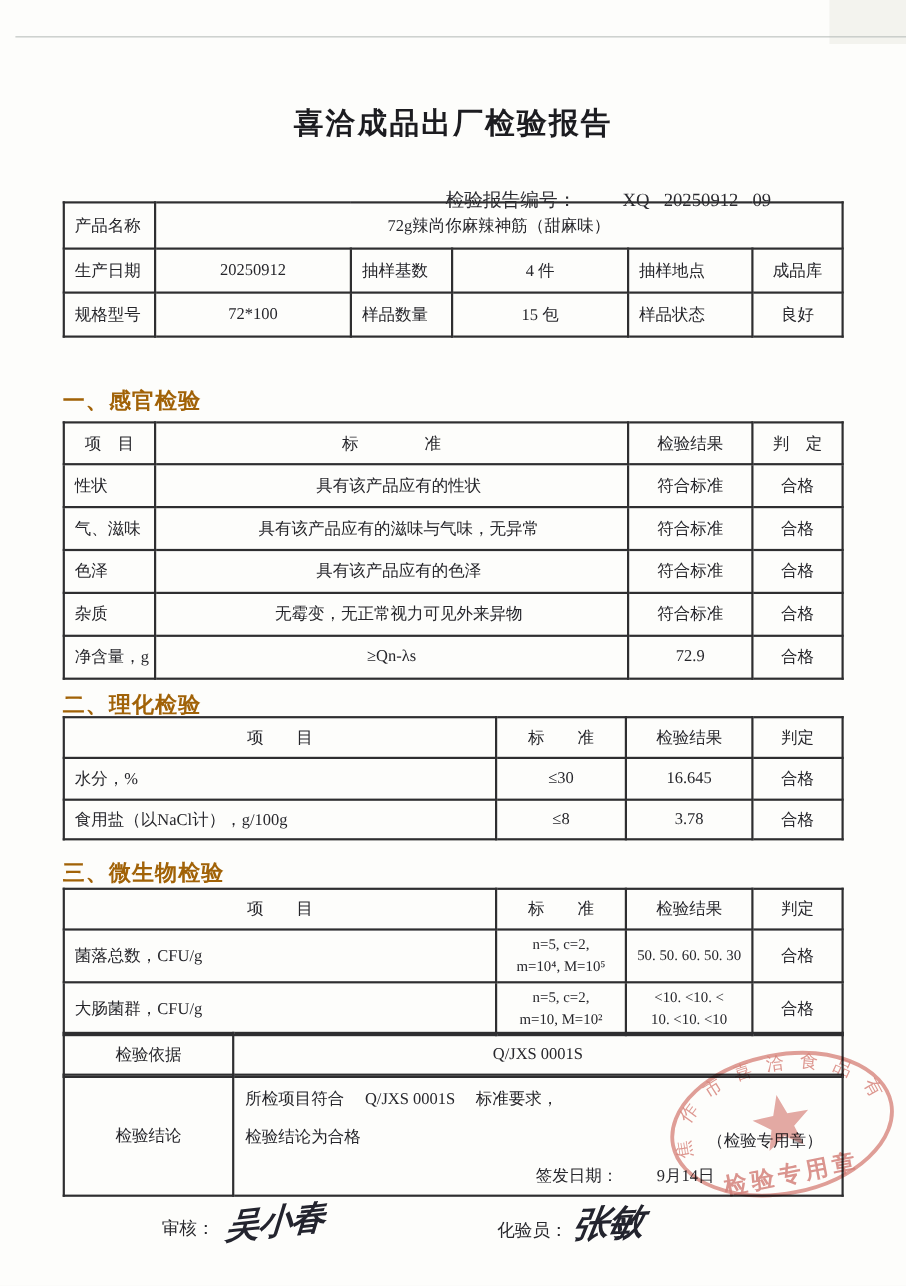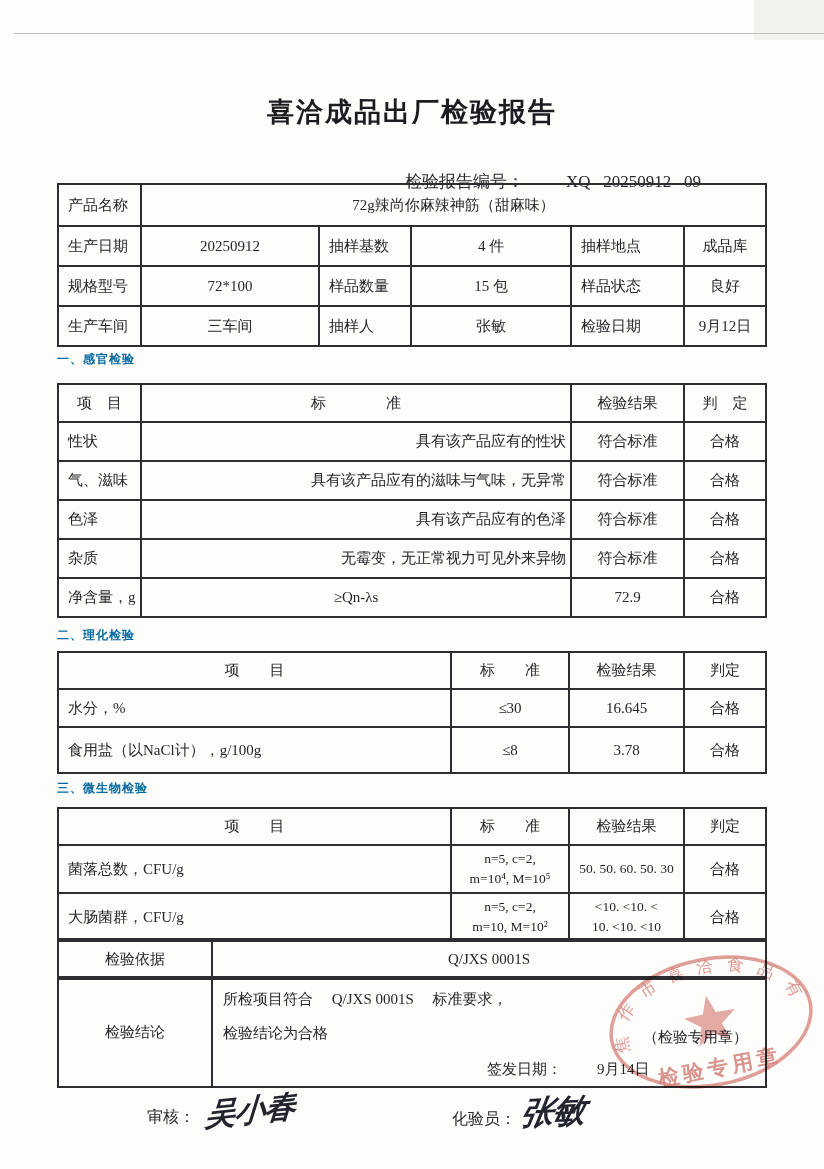--- a/index.html
+++ b/index.html
@@ -16,23 +16,23 @@
     font-size:27px;letter-spacing:2px;color:#1c1c20;
   }
   .report-no{position:absolute;left:388px;top:150px;font-size:17px;white-space:pre;color:#2a2a2f;}
   .report-no .val{margin-left:42px;white-space:pre;}
   table{border-collapse:collapse;table-layout:fixed;position:absolute;left:57px;background:transparent;}
   td{
     border:2px solid #2e2e30;font-size:15px;color:#26262b;
     text-align:center;vertical-align:middle;padding:2px 4px;overflow:hidden;
   }
   td.lab{text-align:left;padding-left:9px;}
-  td.std-left{text-align:right;padding-left:17px;}
+  td.std-left{text-align:center;padding-left:17px;}
   .sec-heading{
-    position:absolute;left:57px;font-size:12px;font-weight:bold;color:#0369a1;
+    position:absolute;left:57px;font-size:20px;font-weight:bold;color:#a16207;
     font-family:"Liberation Serif", serif;letter-spacing:1px;
   }
   .small2{font-size:13.5px;line-height:1.45;}
   .concl-cell{position:relative;padding:0;border-radius:19px;}
   .concl-cell .ln{position:absolute;font-size:15px;white-space:pre;}
   .hand{
     position:absolute;font-family:"Liberation Serif", serif;font-style:italic;font-weight:bold;
     color:#23242e;transform:rotate(-6deg) skewX(-10deg);letter-spacing:-1px;
   }
   .sig-label{position:absolute;font-size:16px;color:#28282d;}
@@ -75,28 +75,20 @@
       <td>成品库</td>
     </tr>
     <tr style="height:40px">
       <td class="lab">规格型号</td>
       <td>72*100</td>
       <td class="lab">样品数量</td>
       <td>15 包</td>
       <td class="lab">样品状态</td>
       <td>良好</td>
     </tr>
-    <tr style="height:40px">
-      <td class="lab">生产车间</td>
-      <td>三车间</td>
-      <td class="lab">抽样人</td>
-      <td>张敏</td>
-      <td class="lab">检验日期</td>
-      <td>9月12日</td>
-    </tr>
   </tbody>
     </table>
 
   <div class="sec-heading" style="top:351px;">一、感官检验</div>
 
   <table style="top:383px;width:708px;">
     <colgroup>
         <col style="width:83px">
         <col style="width:430px">
         <col style="width:113px">
@@ -157,21 +149,21 @@
       <td>标　　准</td>
       <td>检验结果</td>
       <td>判定</td>
     </tr>
     <tr style="height:38px">
       <td class="lab">水分，%</td>
       <td>≤30</td>
       <td>16.645</td>
       <td>合格</td>
     </tr>
-    <tr style="height:46px">
+    <tr style="height:36px">
       <td class="lab">食用盐（以NaCl计），g/100g</td>
       <td>≤8</td>
       <td>3.78</td>
       <td>合格</td>
     </tr>
   </tbody>
     </table>
 
   <div class="sec-heading" style="top:780px;">三、微生物检验</div>
 

